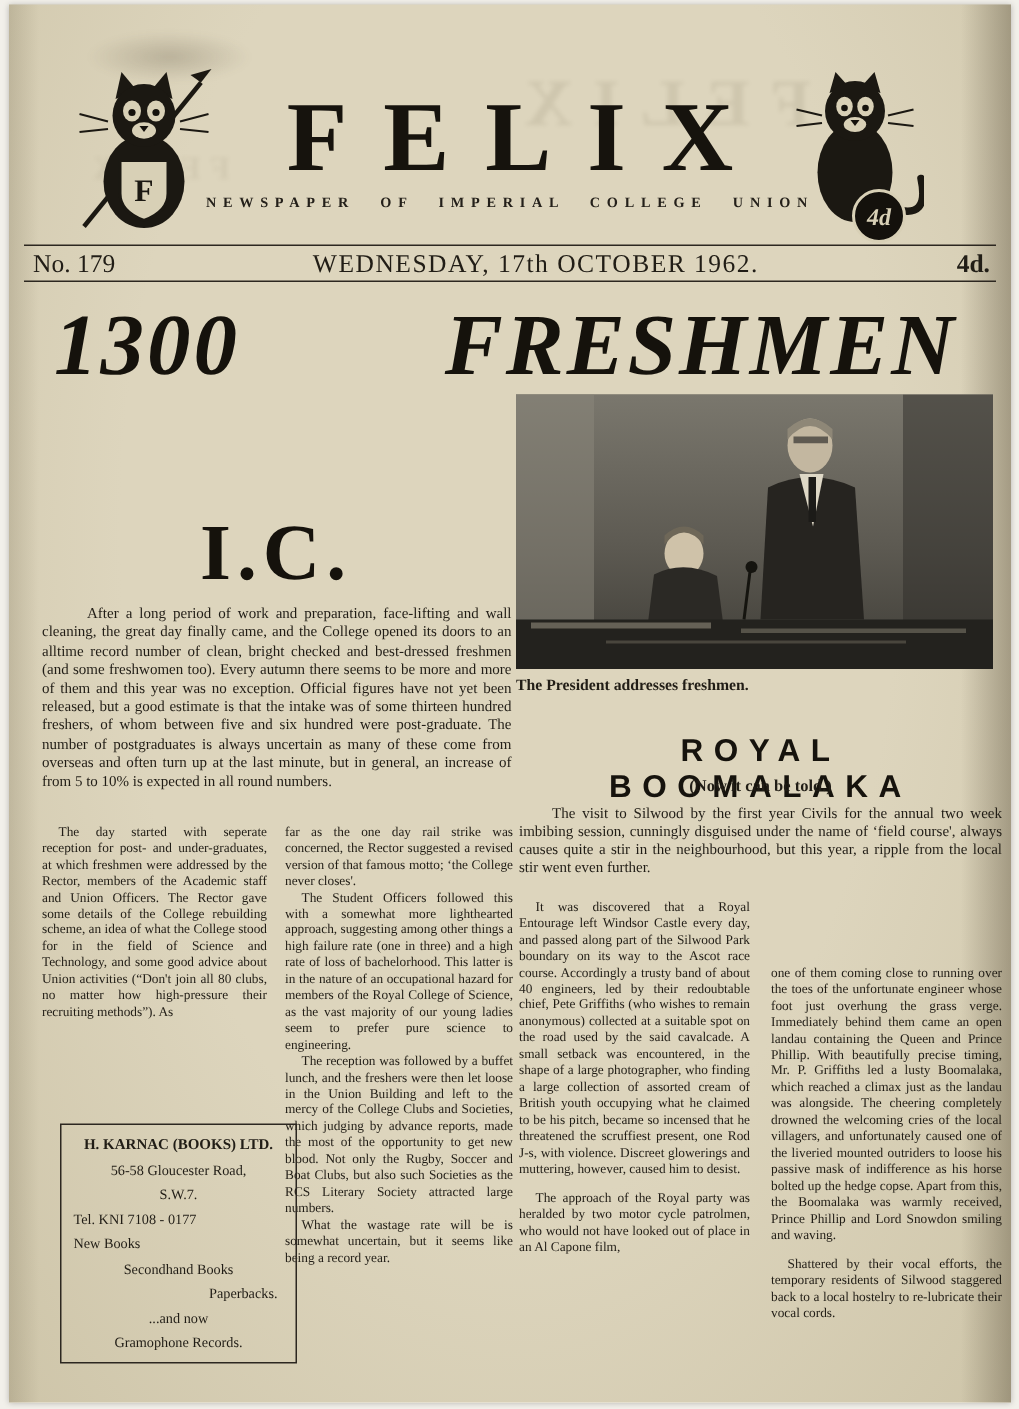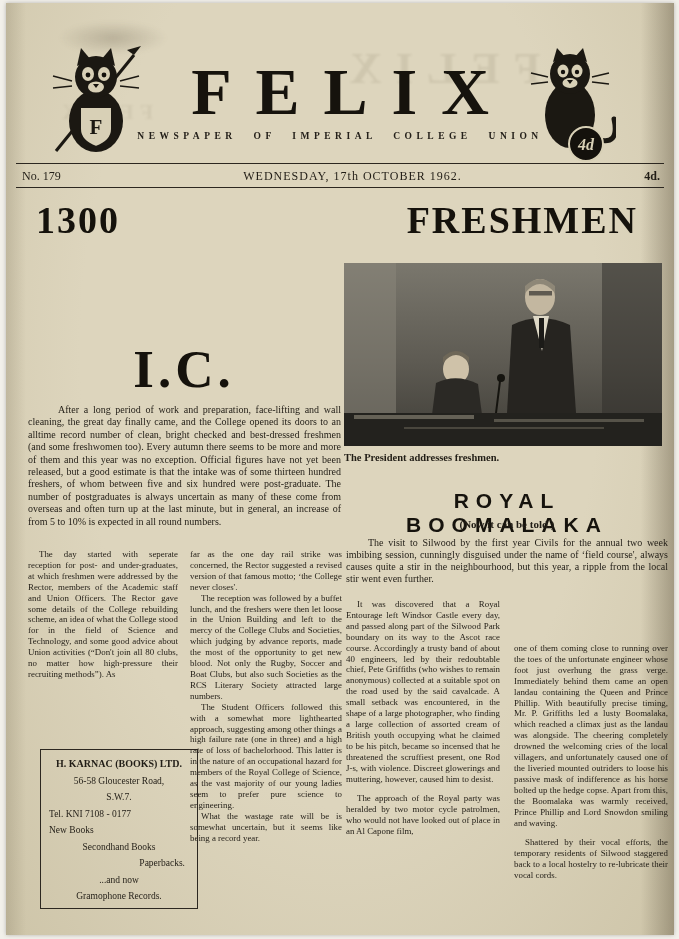--- a/index.html
+++ b/index.html
@@ -46,30 +46,31 @@
     position:absolute; left:110px; top:128px; width:448px;
     text-align:center; font-size:9.5px; font-weight:bold;
     letter-spacing:4.5px; word-spacing:10px; color:#24201a;
   }
   .rule { position:absolute; left:10px; right:10px; height:1px; background:#2c2720; }
   .rule-top { top:160px; }
   .rule-bottom { top:184px; }
   .dateline {
     position:absolute; left:16px; right:14px; top:162px; height:22px;
     display:flex; justify-content:space-between; align-items:center;
-    font-size:12px;
+    font-size:17px;
   }
   .dateline .date { letter-spacing:1px; }
   .dateline .price { font-weight:bold; }
   
   .headline-main {
     position:absolute; left:30px; top:198px; width:602px;
-    font-size:38px; font-weight:bold; line-height:1;
+    font-size:58px; font-weight:bold; line-height:1;
     text-align:justify; text-align-last:justify; letter-spacing:2px;
     color:#15120c;
+    font-style:italic;
   }
   .headline-invade {
     position:absolute; left:22px; top:274px; width:312px;
     text-align:center; font-size:53px; font-weight:bold; line-height:1;
     letter-spacing:6px; color:#15120c;
   }
   .headline-ic {
     position:absolute; left:22px; top:340px; width:312px;
     text-align:center; font-size:53px; font-weight:bold; line-height:1;
     letter-spacing:4px; color:#15120c;
@@ -215,22 +216,22 @@
   </figure>
   <div class="photo-caption">The President addresses freshmen.</div>
 
   <p class="lead-intro">After a long period of work and preparation, face-lifting and wall cleaning, the great day finally came, and the College opened its doors to an alltime record number of clean, bright checked and best-dressed freshmen (and some freshwomen too). Every autumn there seems to be more and more of them and this year was no exception. Official figures have not yet been released, but a good estimate is that the intake was of some thirteen hundred freshers, of whom between five and six hundred were post-graduate. The number of postgraduates is always uncertain as many of these come from overseas and often turn up at the last minute, but in general, an increase of from 5 to 10% is expected in all round numbers.</p>
 
   <div class="bodycol colA">
     <p class="indent">The day started with seperate reception for post- and under-graduates, at which freshmen were addressed by the Rector, members of the Academic staff and Union Officers. The Rector gave some details of the College rebuilding scheme, an idea of what the College stood for in the field of Science and Technology, and some good advice about Union activities (“Don't join all 80 clubs, no matter how high-pressure their recruiting methods”). As</p>
   </div>
   <div class="bodycol colB">
     <p>far as the one day rail strike was concerned, the Rector suggested a revised version of that famous motto; ‘the College never closes'.</p>
+    <p class="indent">The Student Officers followed this with a somewhat more lighthearted approach, suggesting among other things a high failure rate (one in three) and a high rate of loss of bachelorhood. This latter is in the nature of an occupational hazard for members of the Royal College of Science, as the vast majority of our young ladies seem to prefer pure science to engineering.</p>
     <p class="indent">The reception was followed by a buffet lunch, and the freshers were then let loose in the Union Building and left to the mercy of the College Clubs and Societies, which judging by advance reports, made the most of the opportunity to get new blood. Not only the Rugby, Soccer and Boat Clubs, but also such Societies as the RCS Literary Society attracted large numbers.</p>
-    <p class="indent">The Student Officers followed this with a somewhat more lighthearted approach, suggesting among other things a high failure rate (one in three) and a high rate of loss of bachelorhood. This latter is in the nature of an occupational hazard for members of the Royal College of Science, as the vast majority of our young ladies seem to prefer pure science to engineering.</p>
     <p class="indent">What the wastage rate will be is somewhat uncertain, but it seems like being a record year.</p>
   </div>
 
   <aside class="advert">
     <div class="ad-name ad-c">H. KARNAC (BOOKS) LTD.</div>
     <div class="ad-c">56-58 Gloucester Road,</div>
     <div class="ad-c">S.W.7.</div>
     <div class="ad-l">Tel. KNI 7108 - 0177</div>
     <div class="ad-l">New Books</div>
     <div class="ad-c">Secondhand Books</div>

